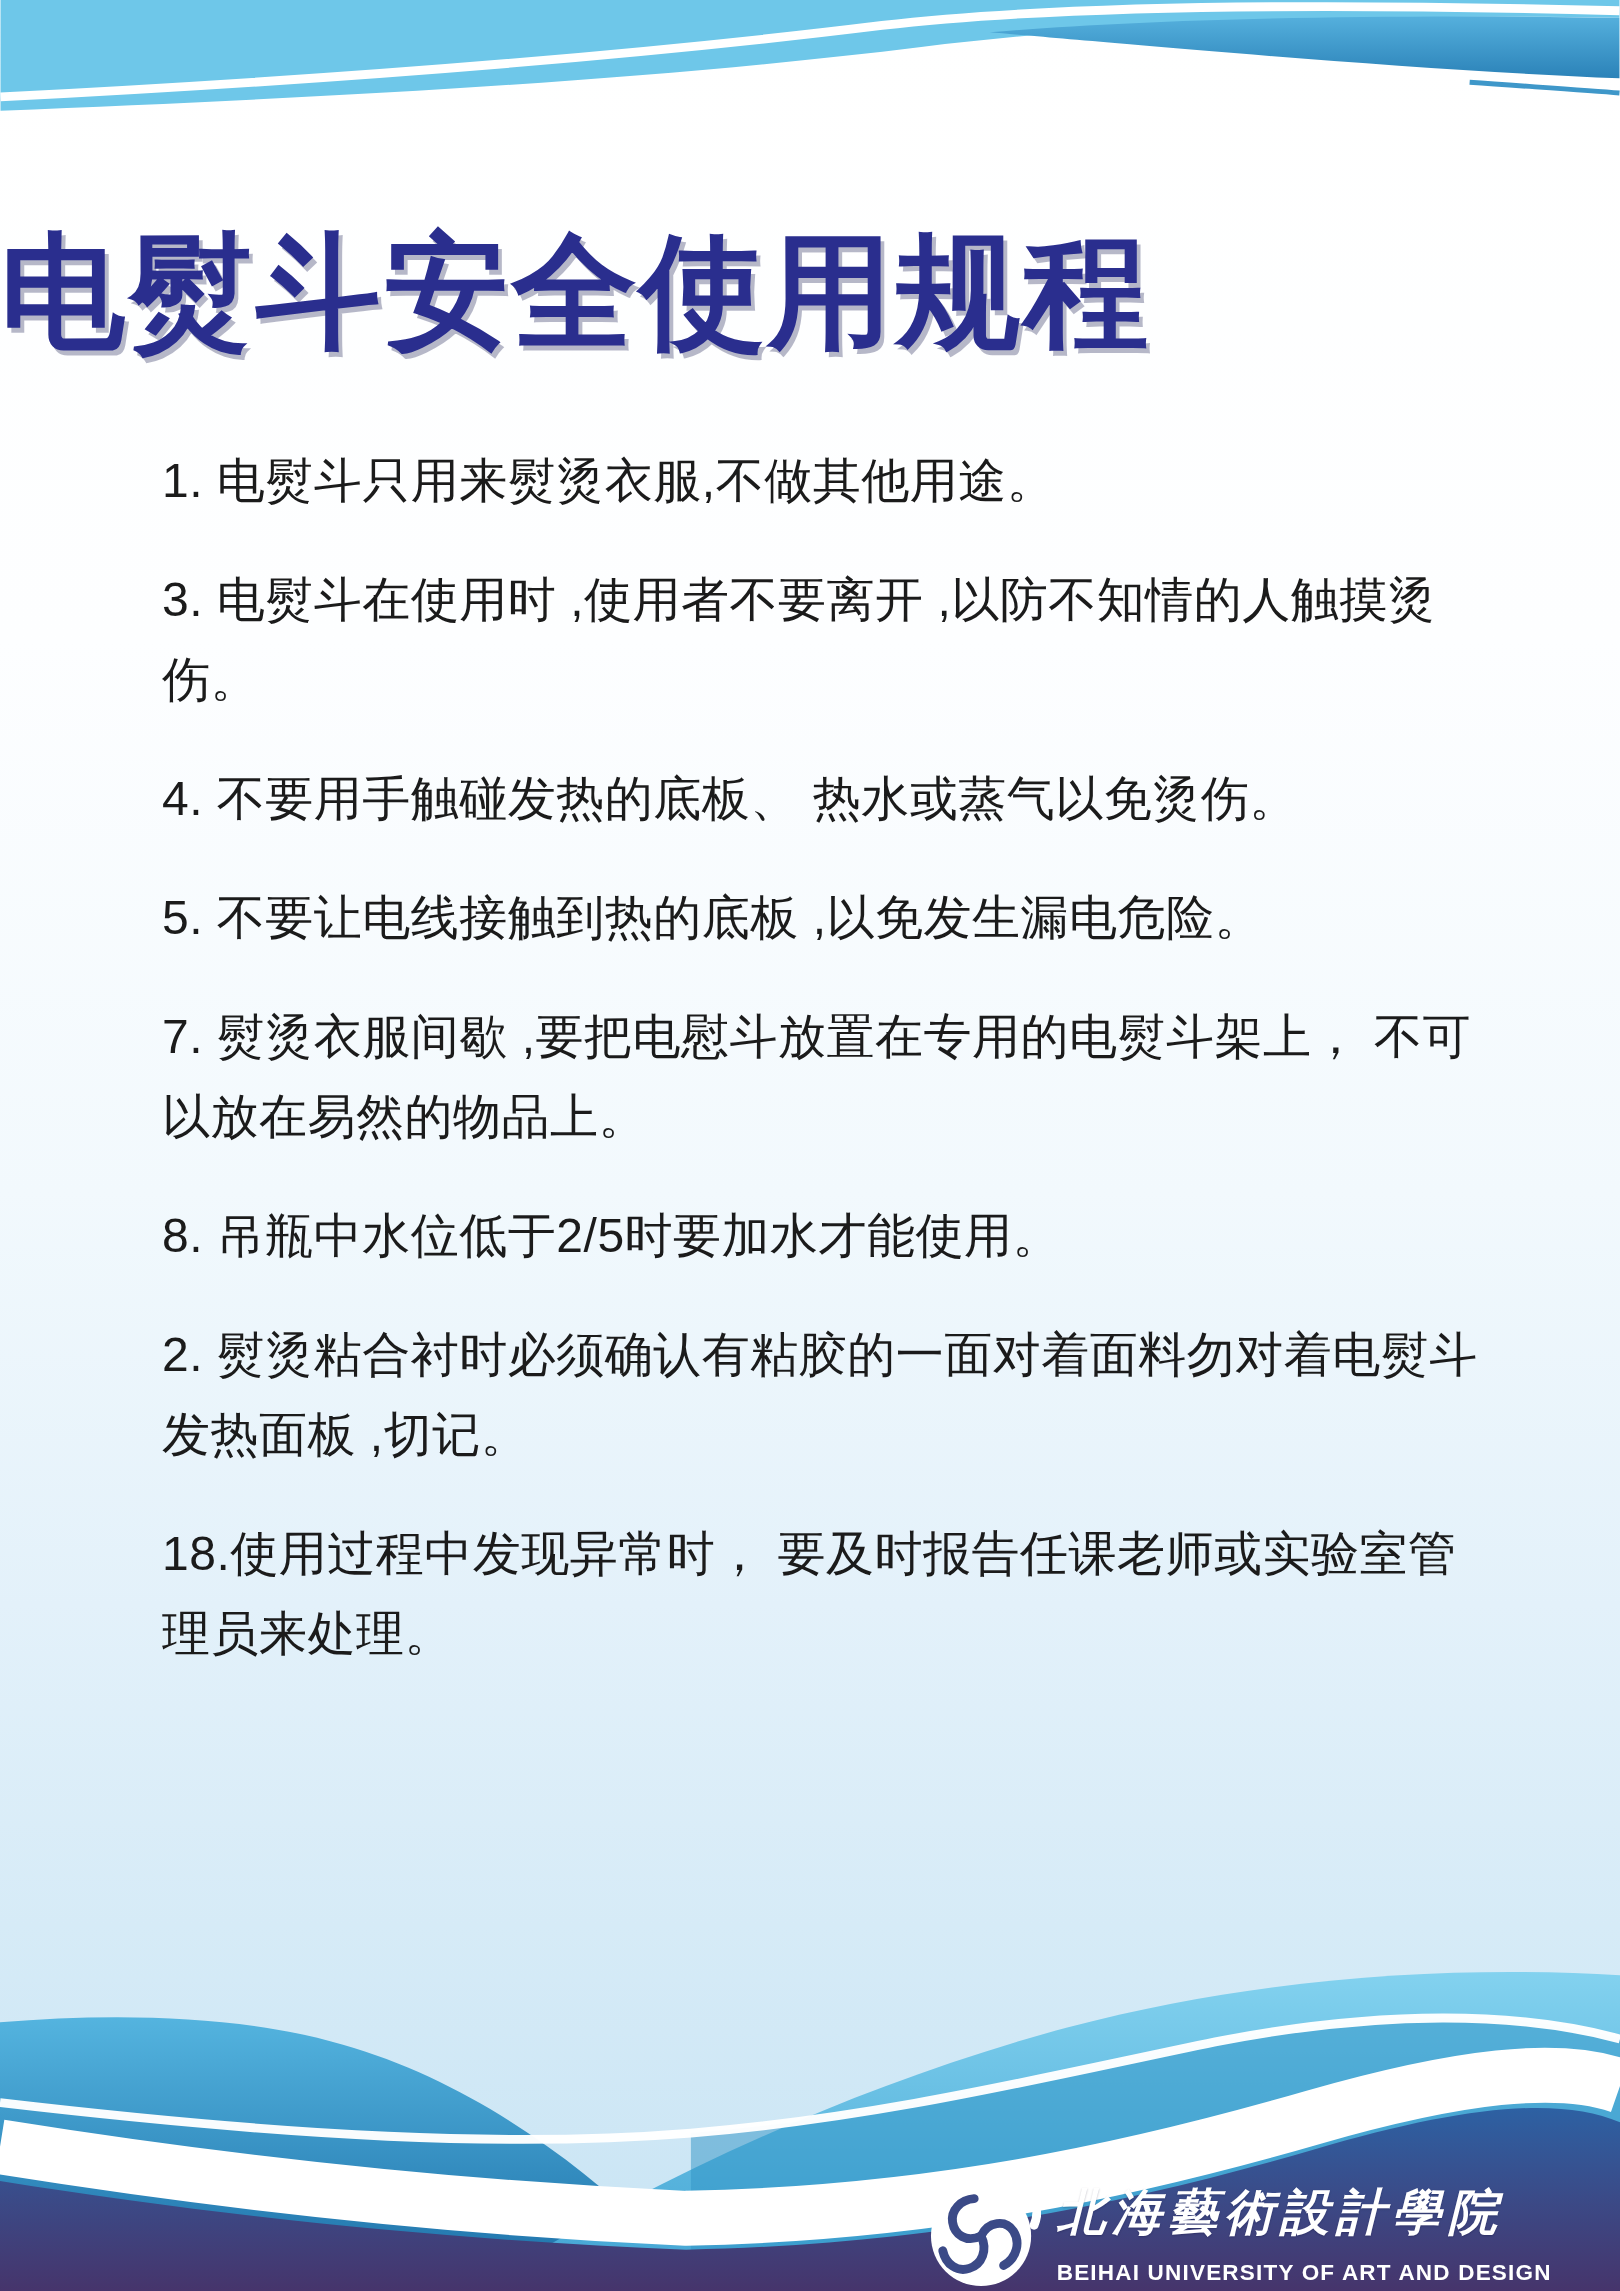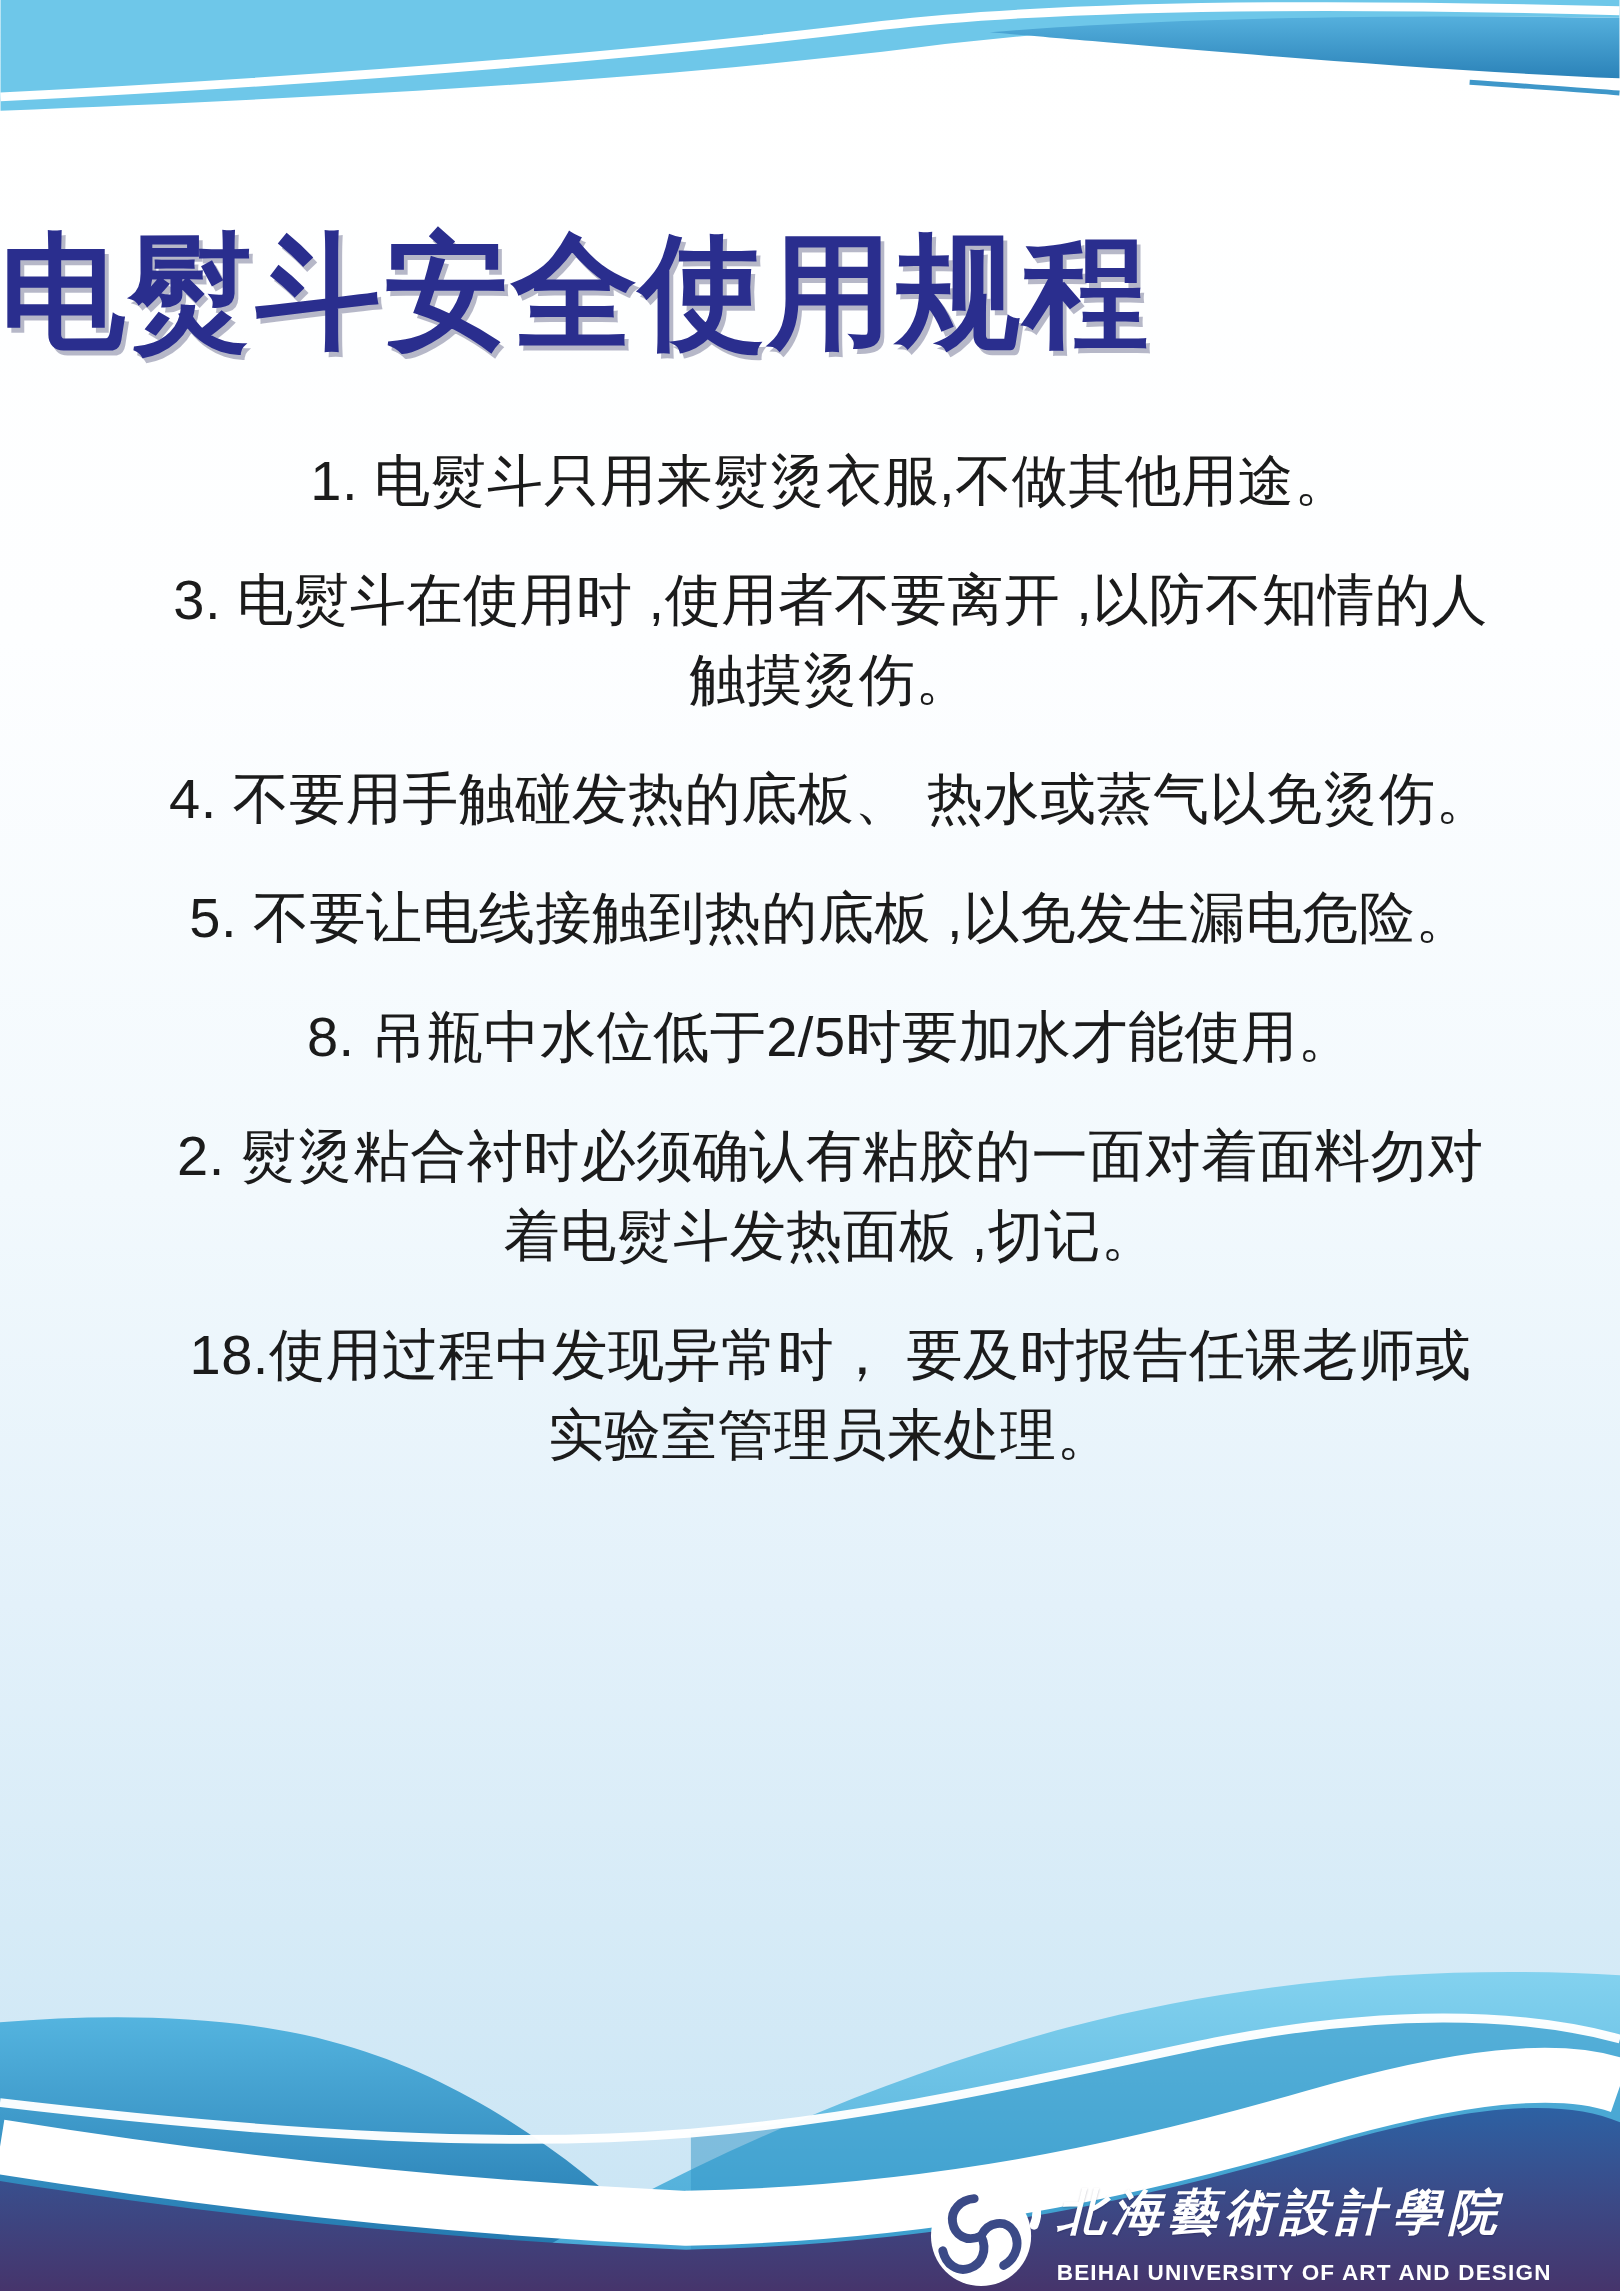--- a/index.html
+++ b/index.html
@@ -20,23 +20,23 @@
     font-size:125px;font-weight:900;letter-spacing:2.9px;
     color:#2a2e8e;
     text-shadow:3.9px 4.9px 0 rgba(16,20,74,.30);
     line-height:137px;
     white-space:nowrap;
   }
   .rules{
     position:absolute;left:162px;top:441px;width:1353px;
   }
   .rule{
-    font-size:56px;line-height:80px;margin:0 16px 39px 0;
+    font-size:48px;line-height:80px;margin:0 16px 39px 0;
     color:#1b1b1b;letter-spacing:0.5px;
-    text-align:center;
+    text-align:left;
   }
   .footer-logo{
     position:absolute;left:927px;top:2182px;
     display:flex;align-items:center;gap:15.7px;
     z-index:5;
   }
   .swirl{flex:0 0 auto;display:block;}
   .logo-text{display:flex;flex-direction:column;align-items:flex-start;}
   .logo-cn{
     color:#ffffff;font-size:49px;font-weight:bold;font-style:italic;
@@ -72,20 +72,21 @@
     <path d="M1500,84 C1570,89 1620,92 1653,95" fill="none" stroke="#3e97c9" stroke-width="5"></path>
   </svg>
 
   <h1 class="page-title">电熨斗安全使用规程</h1>
 
   <div class="rules">
     <div class="rule">1. 电熨斗只用来熨烫衣服,不做其他用途。</div>
     <div class="rule">3. 电熨斗在使用时 ,使用者不要离开 ,以防不知情的人触摸烫伤。</div>
     <div class="rule">4. 不要用手触碰发热的底板、 热水或蒸气以免烫伤。</div>
     <div class="rule">5. 不要让电线接触到热的底板 ,以免发生漏电危险。</div>
+    <div class="rule">7. 熨烫衣服间歇 ,要把电慰斗放置在专用的电熨斗架上， 不可以放在易然的物品上。</div>
     <div class="rule">8. 吊瓶中水位低于2/5时要加水才能使用。</div>
     <div class="rule">2. 熨烫粘合衬时必须确认有粘胶的一面对着面料勿对着电熨斗发热面板 ,切记。</div>
     <div class="rule">18.使用过程中发现异常时， 要及时报告任课老师或实验室管理员来处理。</div>
   </div>
 
   <svg class="bottom-waves" width="1620" height="412" viewBox="0 0 1653 420" aria-hidden="true">
     <defs>
       <linearGradient id="moundGrad" x1="0" y1="0" x2="0" y2="1">
         <stop offset="0" stop-color="#54b4df"></stop>
         <stop offset="1" stop-color="#1a6da6"></stop>

